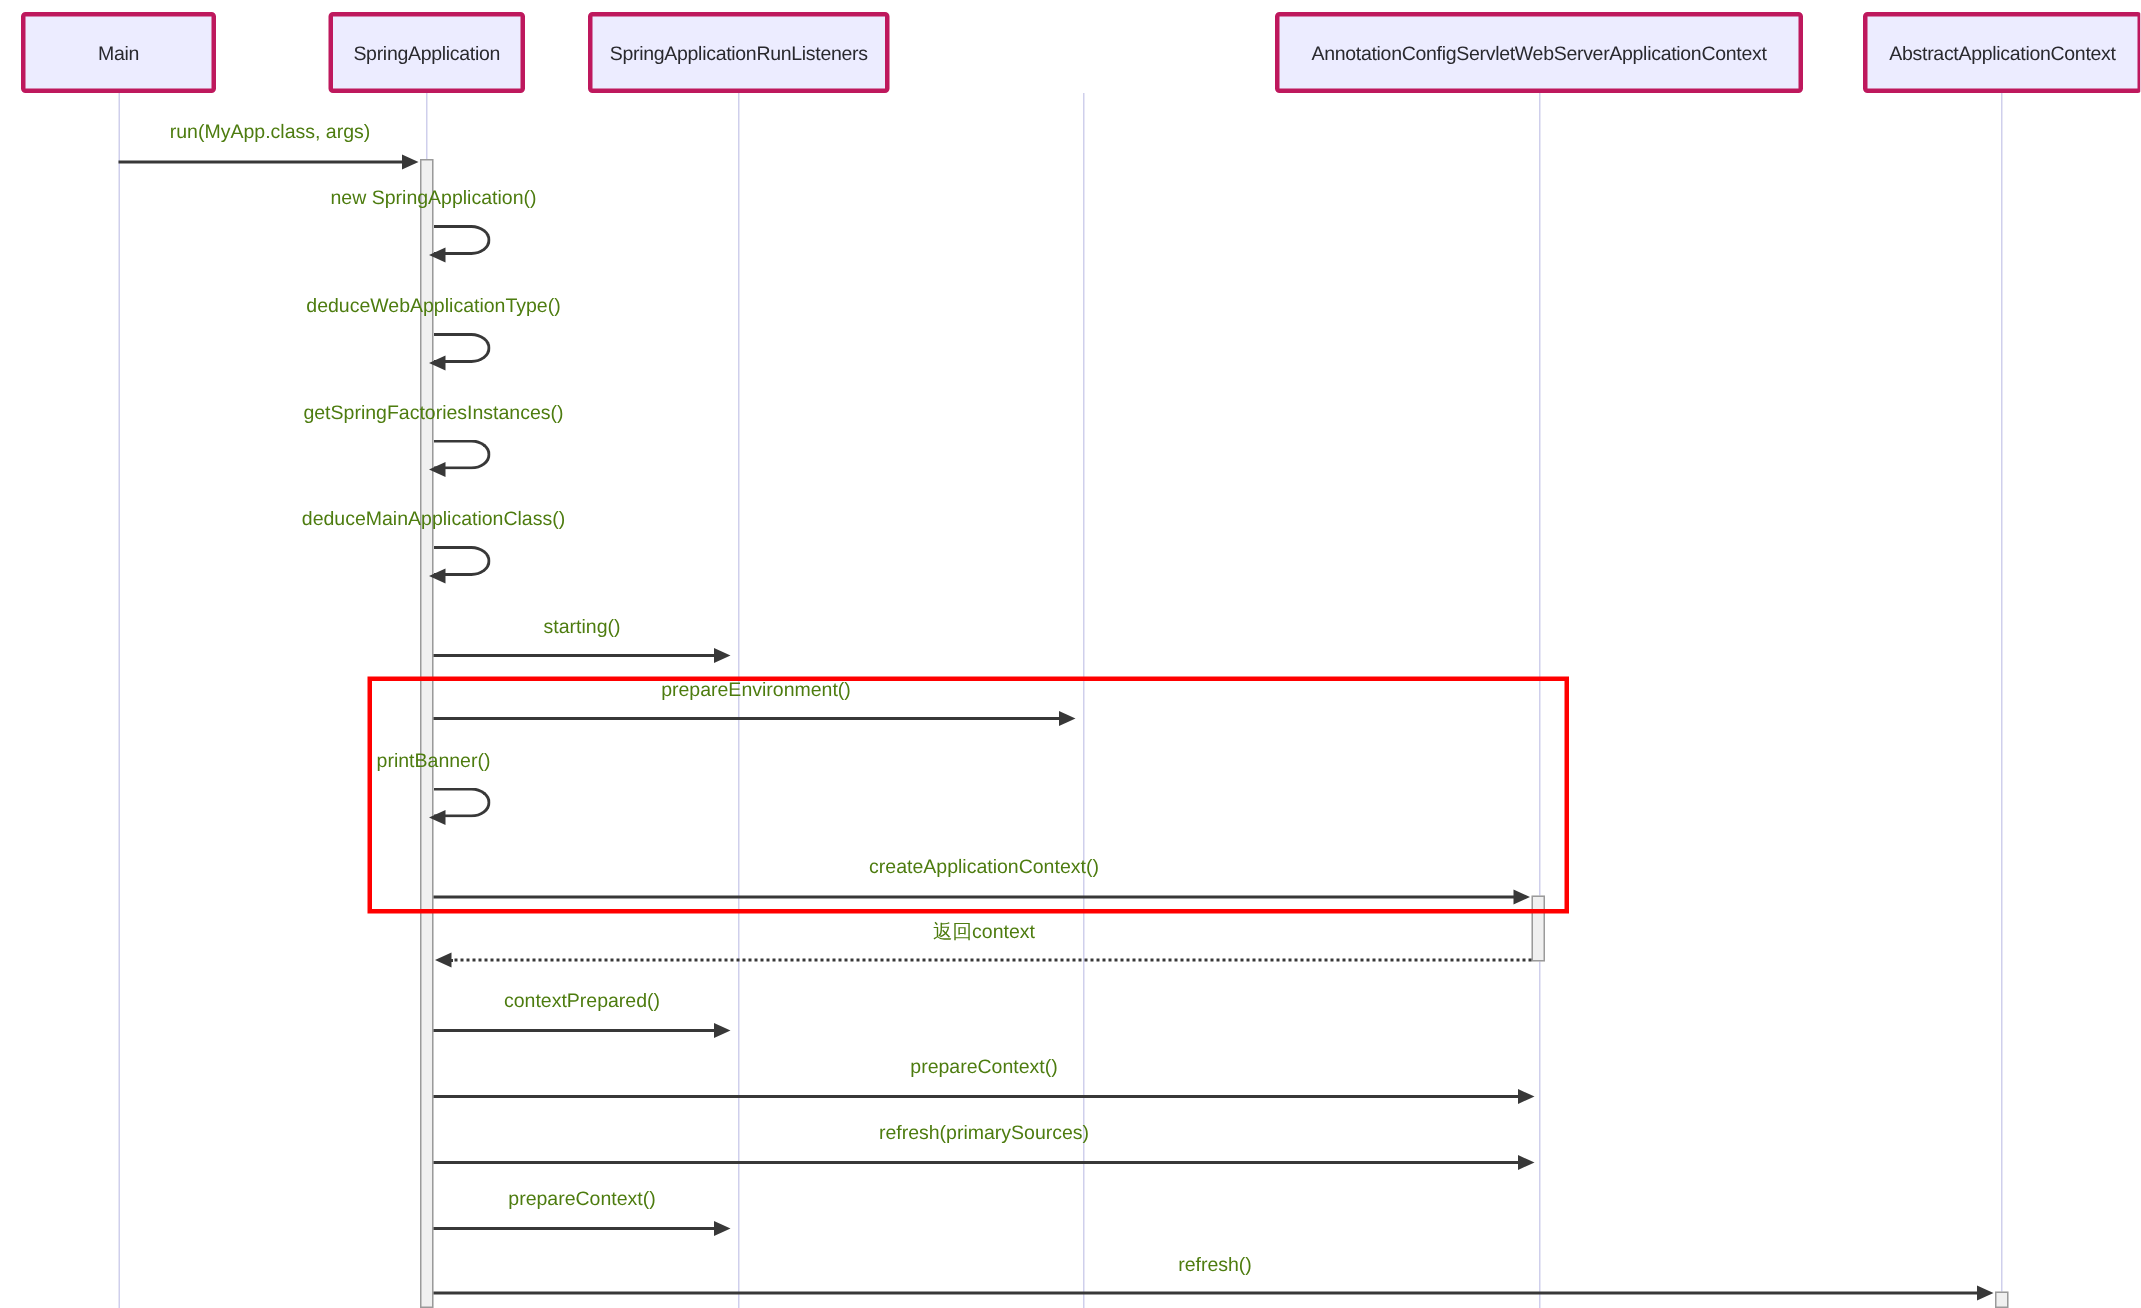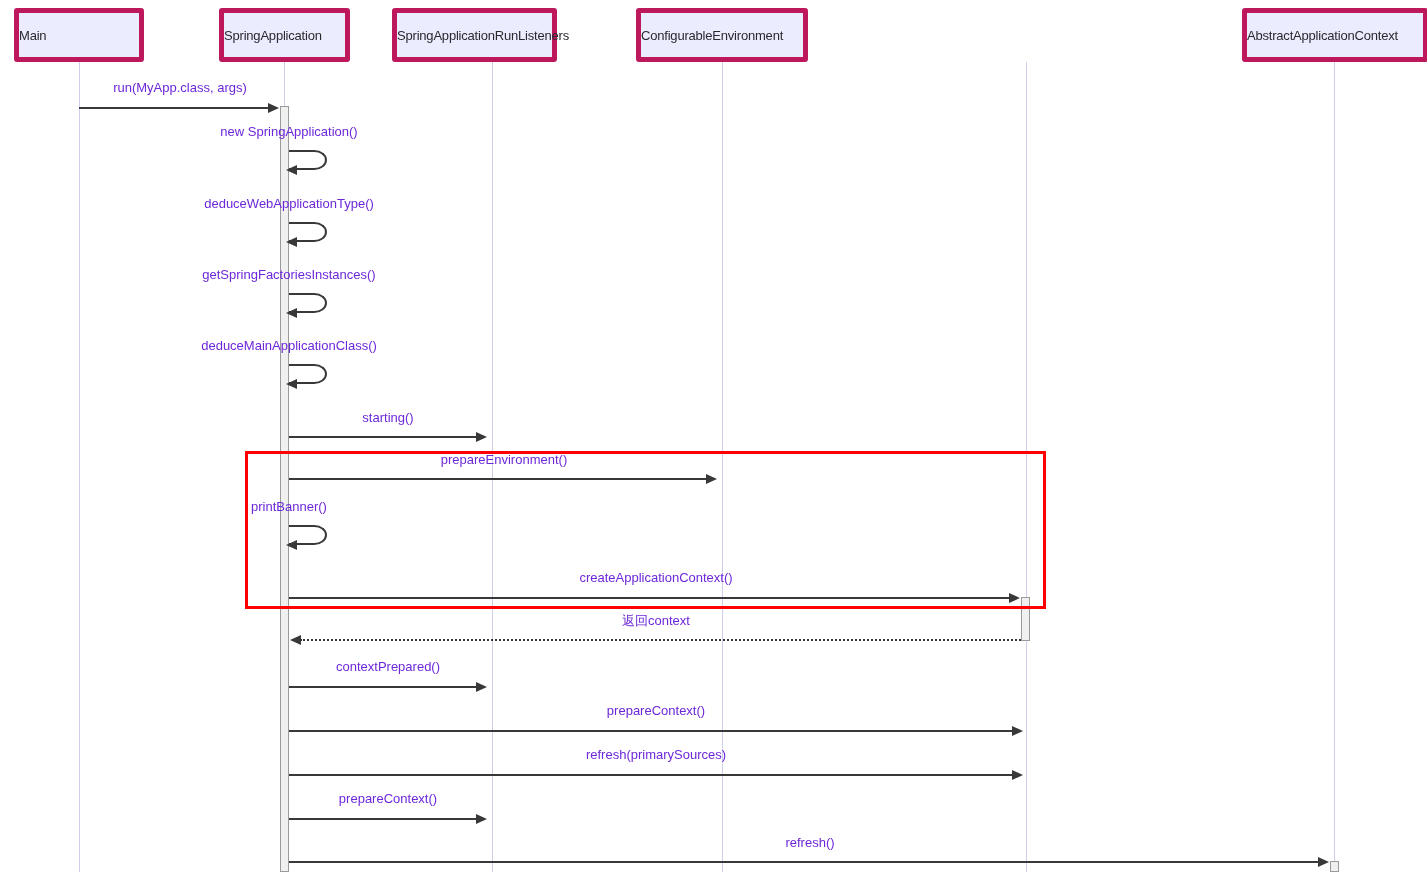--- a/index.html
+++ b/index.html
@@ -5,39 +5,39 @@
   html,body { margin:0; padding:0; background:#ffffff; }
   .stage {
     position:relative; width:1427px; height:872px;
     background:#ffffff; overflow:hidden;
     font-family:"Liberation Sans","DejaVu Sans",sans-serif;
     color:#333333;
   }
   
   .participant {
     position:absolute; top:8px; height:54px;
-    background:#ECECFF; border:5px solid #be185d; border-radius:3px;
-    display:flex; align-items:center; 
+    background:#ECECFF; border:3px solid #be185d; border-radius:3px;
+    display:flex; align-items:center; justify-content:center;
     font-size:13px; color:#29292e; letter-spacing:-0.2px;
     box-sizing:border-box; white-space:nowrap; z-index:3;
   }
   
   .lifeline {
     position:absolute; top:62px; width:1px; height:810px;
     background:#cfcfec; z-index:0;
   }
   
   .activation {
     position:absolute; width:9px; background:#f0f0f0;
     border:1px solid #9a9a9a; box-sizing:border-box; z-index:2;
   }
   
   .msg-label {
     position:absolute; transform:translateX(-50%);
-    font-size:13px; color:#6d28d9; white-space:nowrap; z-index:4;
+    font-size:13px; color:#4d7c0f; white-space:nowrap; z-index:4;
   }
   
   .arrow-r {
     position:absolute; height:0; border-top:2px solid #383838; z-index:3;
   }
   .arrow-r::after {
     content:""; position:absolute; right:-10px; top:-6px; width:0; height:0;
     border-top:5px solid transparent; border-bottom:5px solid transparent;
     border-left:11px solid #383838;
   }
@@ -79,25 +79,25 @@
   <div class="lifeline" style="left:722px"></div>
   <div class="lifeline" style="left:1026px"></div>
   <div class="lifeline" style="left:1334px"></div>
 
   <div class="participant" style="left:14px;width:130px">
     <span>Main</span>
   </div>
   <div class="participant" style="left:219px;width:131px">
     <span>SpringApplication</span>
   </div>
-  <div class="participant" style="left:392px;width:165px">
+  <div class="participant" style="left:392px;width:201px">
     <span>SpringApplicationRunListeners</span>
   </div>
-  <div class="participant" style="left:636px;width:172px">
-    <span>ConfigurableEnvironment</span>
+  <div class="participant" style="left:850px;width:352px">
+    <span>AnnotationConfigServletWebServerApplicationContext</span>
   </div>
   <div class="participant" style="left:1242px;width:186px">
     <span>AbstractApplicationContext</span>
   </div>
 
   <div class="activation" style="left:280px;top:106px;height:766px"></div>
   <div class="activation" style="left:1021px;top:597px;height:44px"></div>
   <div class="activation" style="left:1330px;top:861px;height:11px"></div>
 
   <span class="msg-label" style="left:180px;top:80px">run(MyApp.class, args)</span>

